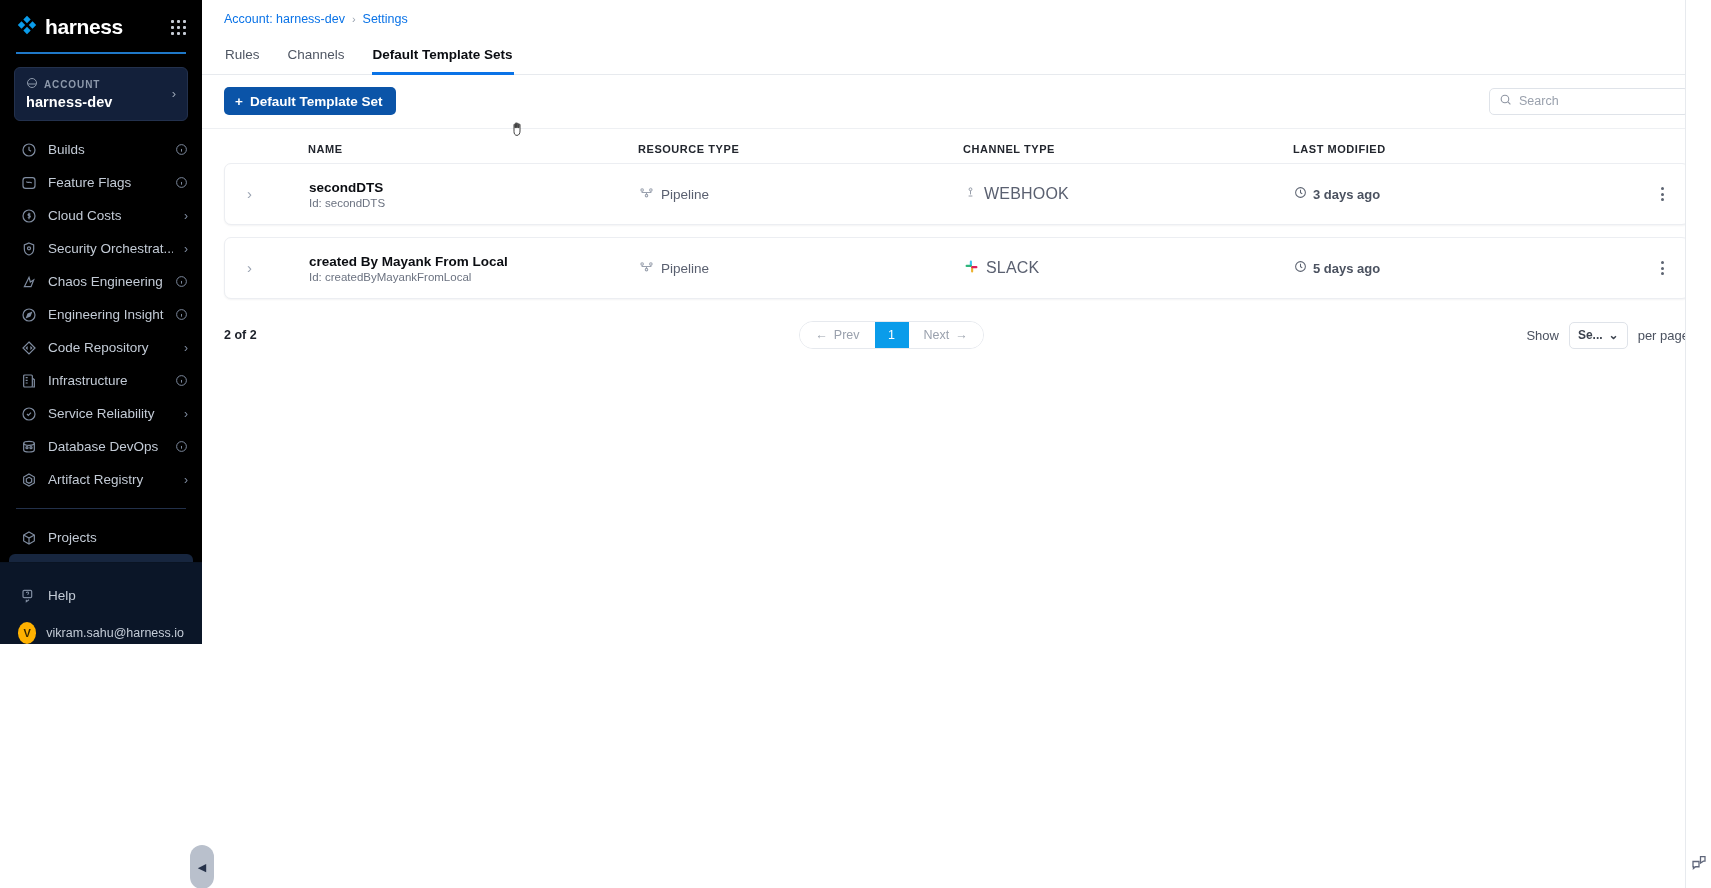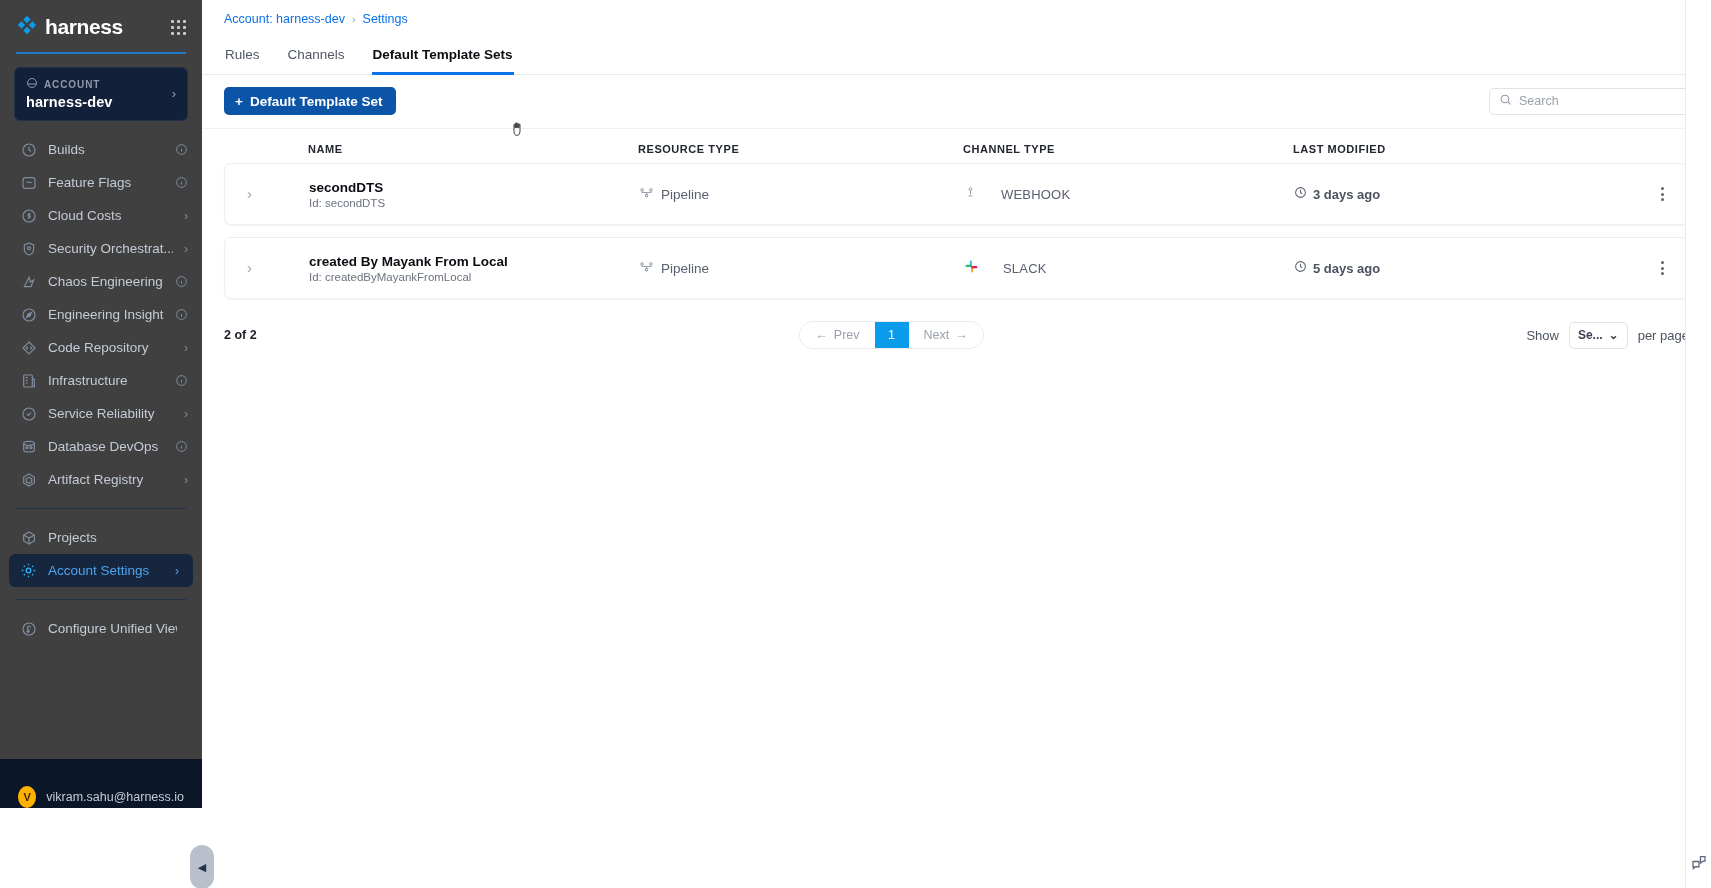--- a/index.html
+++ b/index.html
@@ -6,22 +6,22 @@
   html, body {
     width: 1711px; height: 888px;
     overflow: hidden;
     font-family: "Liberation Sans", sans-serif;
     background: #ffffff;
   }
   .app { display: flex; width: 1711px; height: 888px; position: relative; }
 
   
   .sidebar {
-    width: 202px; height: 808px; flex: 0 0 202px;
-    background: #404040;
+    width: 202px; height: 644px; flex: 0 0 202px;
+    background: #000000;
     color: #b0bac6;
     position: relative;
     display: flex; flex-direction: column;
   }
   .sb-top { padding: 14px 16px 0 16px; }
   .sb-logo-row { display: flex; align-items: center; justify-content: space-between; }
   .sb-logo { display: flex; align-items: center; gap: 7px; }
   .sb-logo-text { color: #fff; font-size: 21px; font-weight: 700; letter-spacing: -0.4px; }
   .grid-dots { display: grid; grid-template-columns: repeat(3, 3px); grid-gap: 3px; }
   .grid-dots i { width: 3px; height: 3px; background: #c6ccd6; border-radius: 1px; display: block; }
@@ -112,21 +112,21 @@
     display: flex; align-items: center;
     background: #fff; border: 1px solid #eceef2; border-radius: 7px;
     box-shadow: 0 1px 2px rgba(16,24,40,.05);
     height: 62px; margin-bottom: 12px;
     cursor: pointer;
   }
   .exp-chev { color: #9aa3b2; font-size: 15px; padding-left: 22px; }
   .cell-name .n1 { font-size: 13.5px; font-weight: 700; color: #0b0d12; }
   .cell-name .n2 { font-size: 11.5px; color: #6b7280; margin-top: 2px; }
   .cell-txt { display: flex; align-items: center; gap: 7px; font-size: 13.5px; color: #5a6070; }
-  .cell-chan { display: flex; align-items: center; gap: 24px; font-size: 13px; color: #5a6070; letter-spacing: .2px; }
+  .cell-chan { display: flex; align-items: center; gap: 7px; font-size: 16px; color: #5a6070; letter-spacing: .2px; }
   .cell-mod { display: flex; align-items: center; gap: 6px; font-size: 13px; color: #4b5260; font-weight: bold; }
   .kebab { display: flex; flex-direction: column; gap: 2.5px; align-items: center; justify-content: center; width: 24px; height: 24px; margin-left: auto; margin-right: 14px; cursor: pointer; }
   .kebab i { width: 3px; height: 3px; border-radius: 50%; background: #5d6472; display: block; }
 
   .pager { display: flex; align-items: center; justify-content: space-between; padding: 10px 22px 0 22px; }
   .pg-count { font-size: 12.5px; font-weight: 700; color: #1c2029; }
   .pg-group { display: flex; align-items: stretch; border: 1px solid #e6e9ee; border-radius: 16px; overflow: hidden; height: 28px; }
   .pg-btn { display: flex; align-items: center; gap: 6px; padding: 0 15px; font-size: 12.5px; color: #9aa1ad; cursor: pointer; background: #fff; }
   .pg-num { width: 34px; display: flex; align-items: center; justify-content: center; background: #0a9cea; color: #fff; font-size: 12.5px; cursor: pointer; }
   .pg-right { display: flex; align-items: center; gap: 10px; font-size: 13px; color: #4b5260; }
@@ -358,20 +358,31 @@
               <circle cx="12" cy="12" r="9"></circle>
               <path d="M14.5 9.5a2.5 2.5 0 10-3.2 3.2L9 15.5l1.5 1.5 2.8-2.3"></path>
             </svg>
           </span>
         <span class="ni-label">Configure Unified View</span>
         <span class="ni-end"></span>
       </div>
     </nav>
 
     <div class="sb-bottom">
+      <div class="nav-item">
+        <span class="ni-ico">
+            <svg width="16" height="16" viewBox="0 0 24 24" fill="none" stroke="currentColor" stroke-width="1.8">
+              <rect x="3" y="3.5" width="13" height="11" rx="1.6"></rect>
+              <path d="M8 17.5v3l4-3"></path>
+              <path d="M8.2 7.6a1.6 1.6 0 113 .8c-.5.6-1.2.9-1.2 1.8M10 12.3h.01" stroke-width="1.6"></path>
+            </svg>
+          </span>
+        <span class="ni-label">Help</span>
+        <span class="ni-end"></span>
+      </div>
       <div class="user-row">
         <span class="avatar">V</span>
         <span class="user-mail">vikram.sahu@harness.io</span>
       </div>
     </div>
 
     <div class="collapse-handle">
       <span>◀</span>
     </div>
   </aside>

